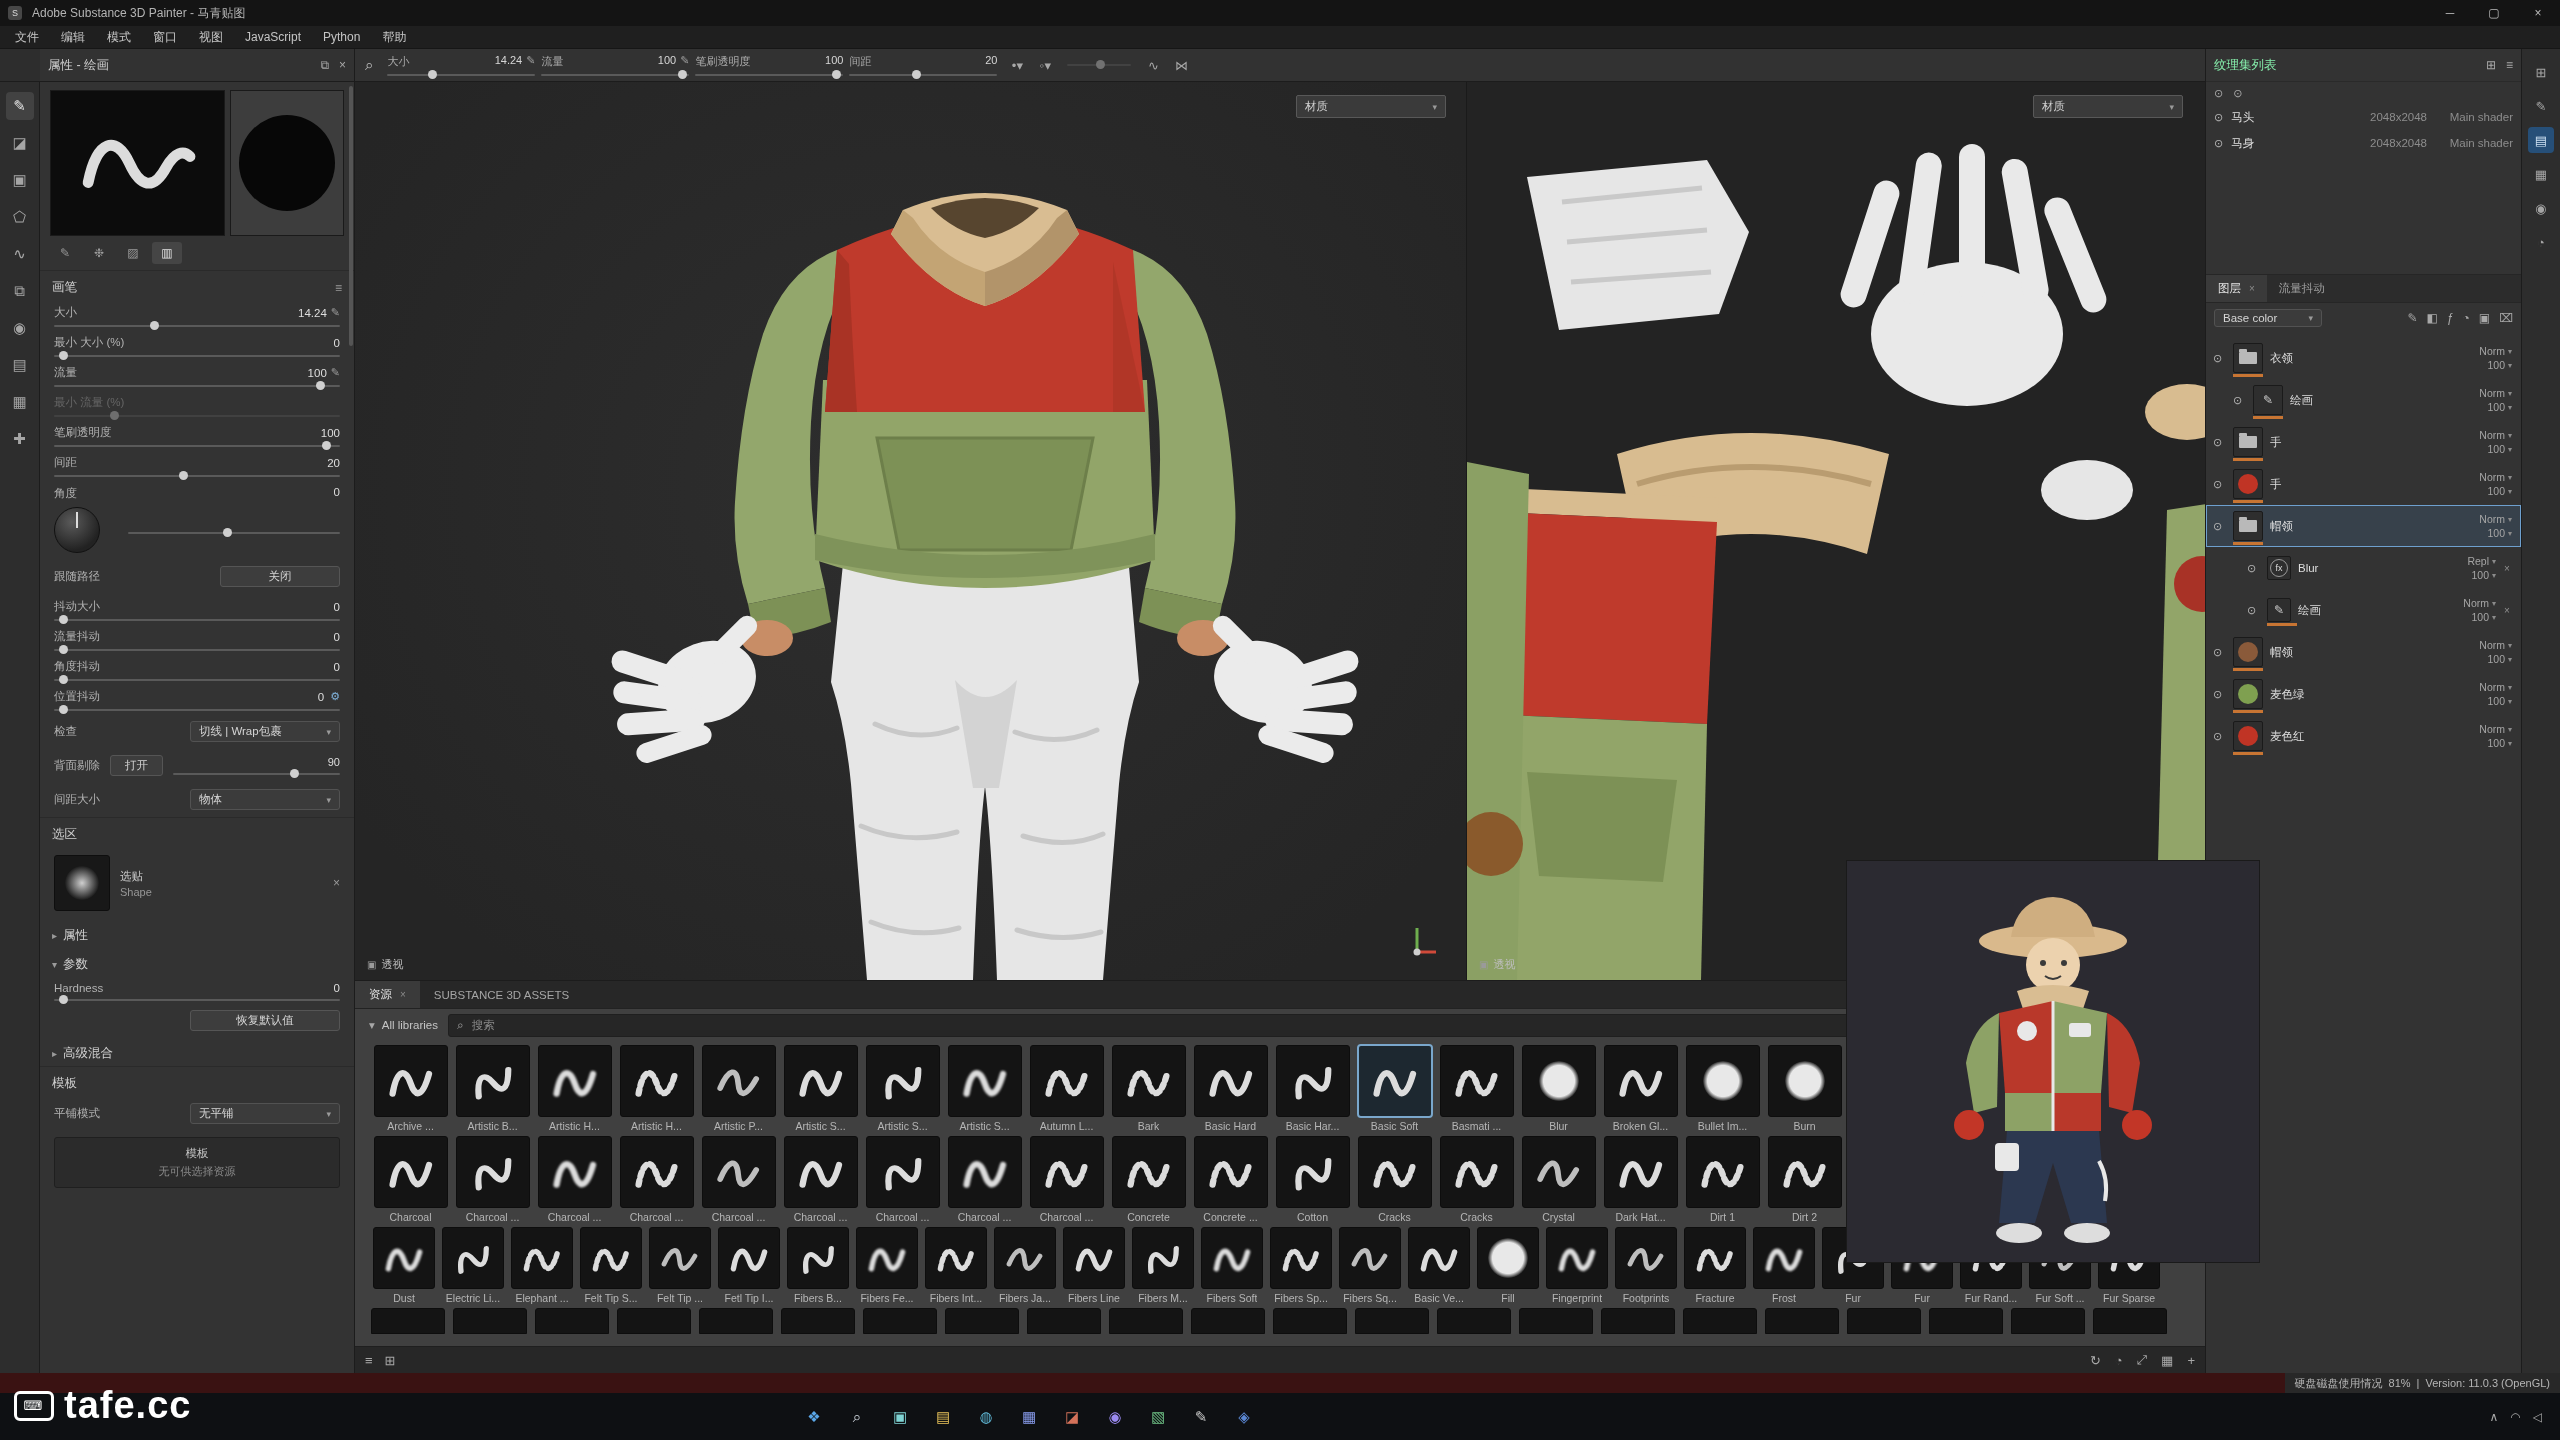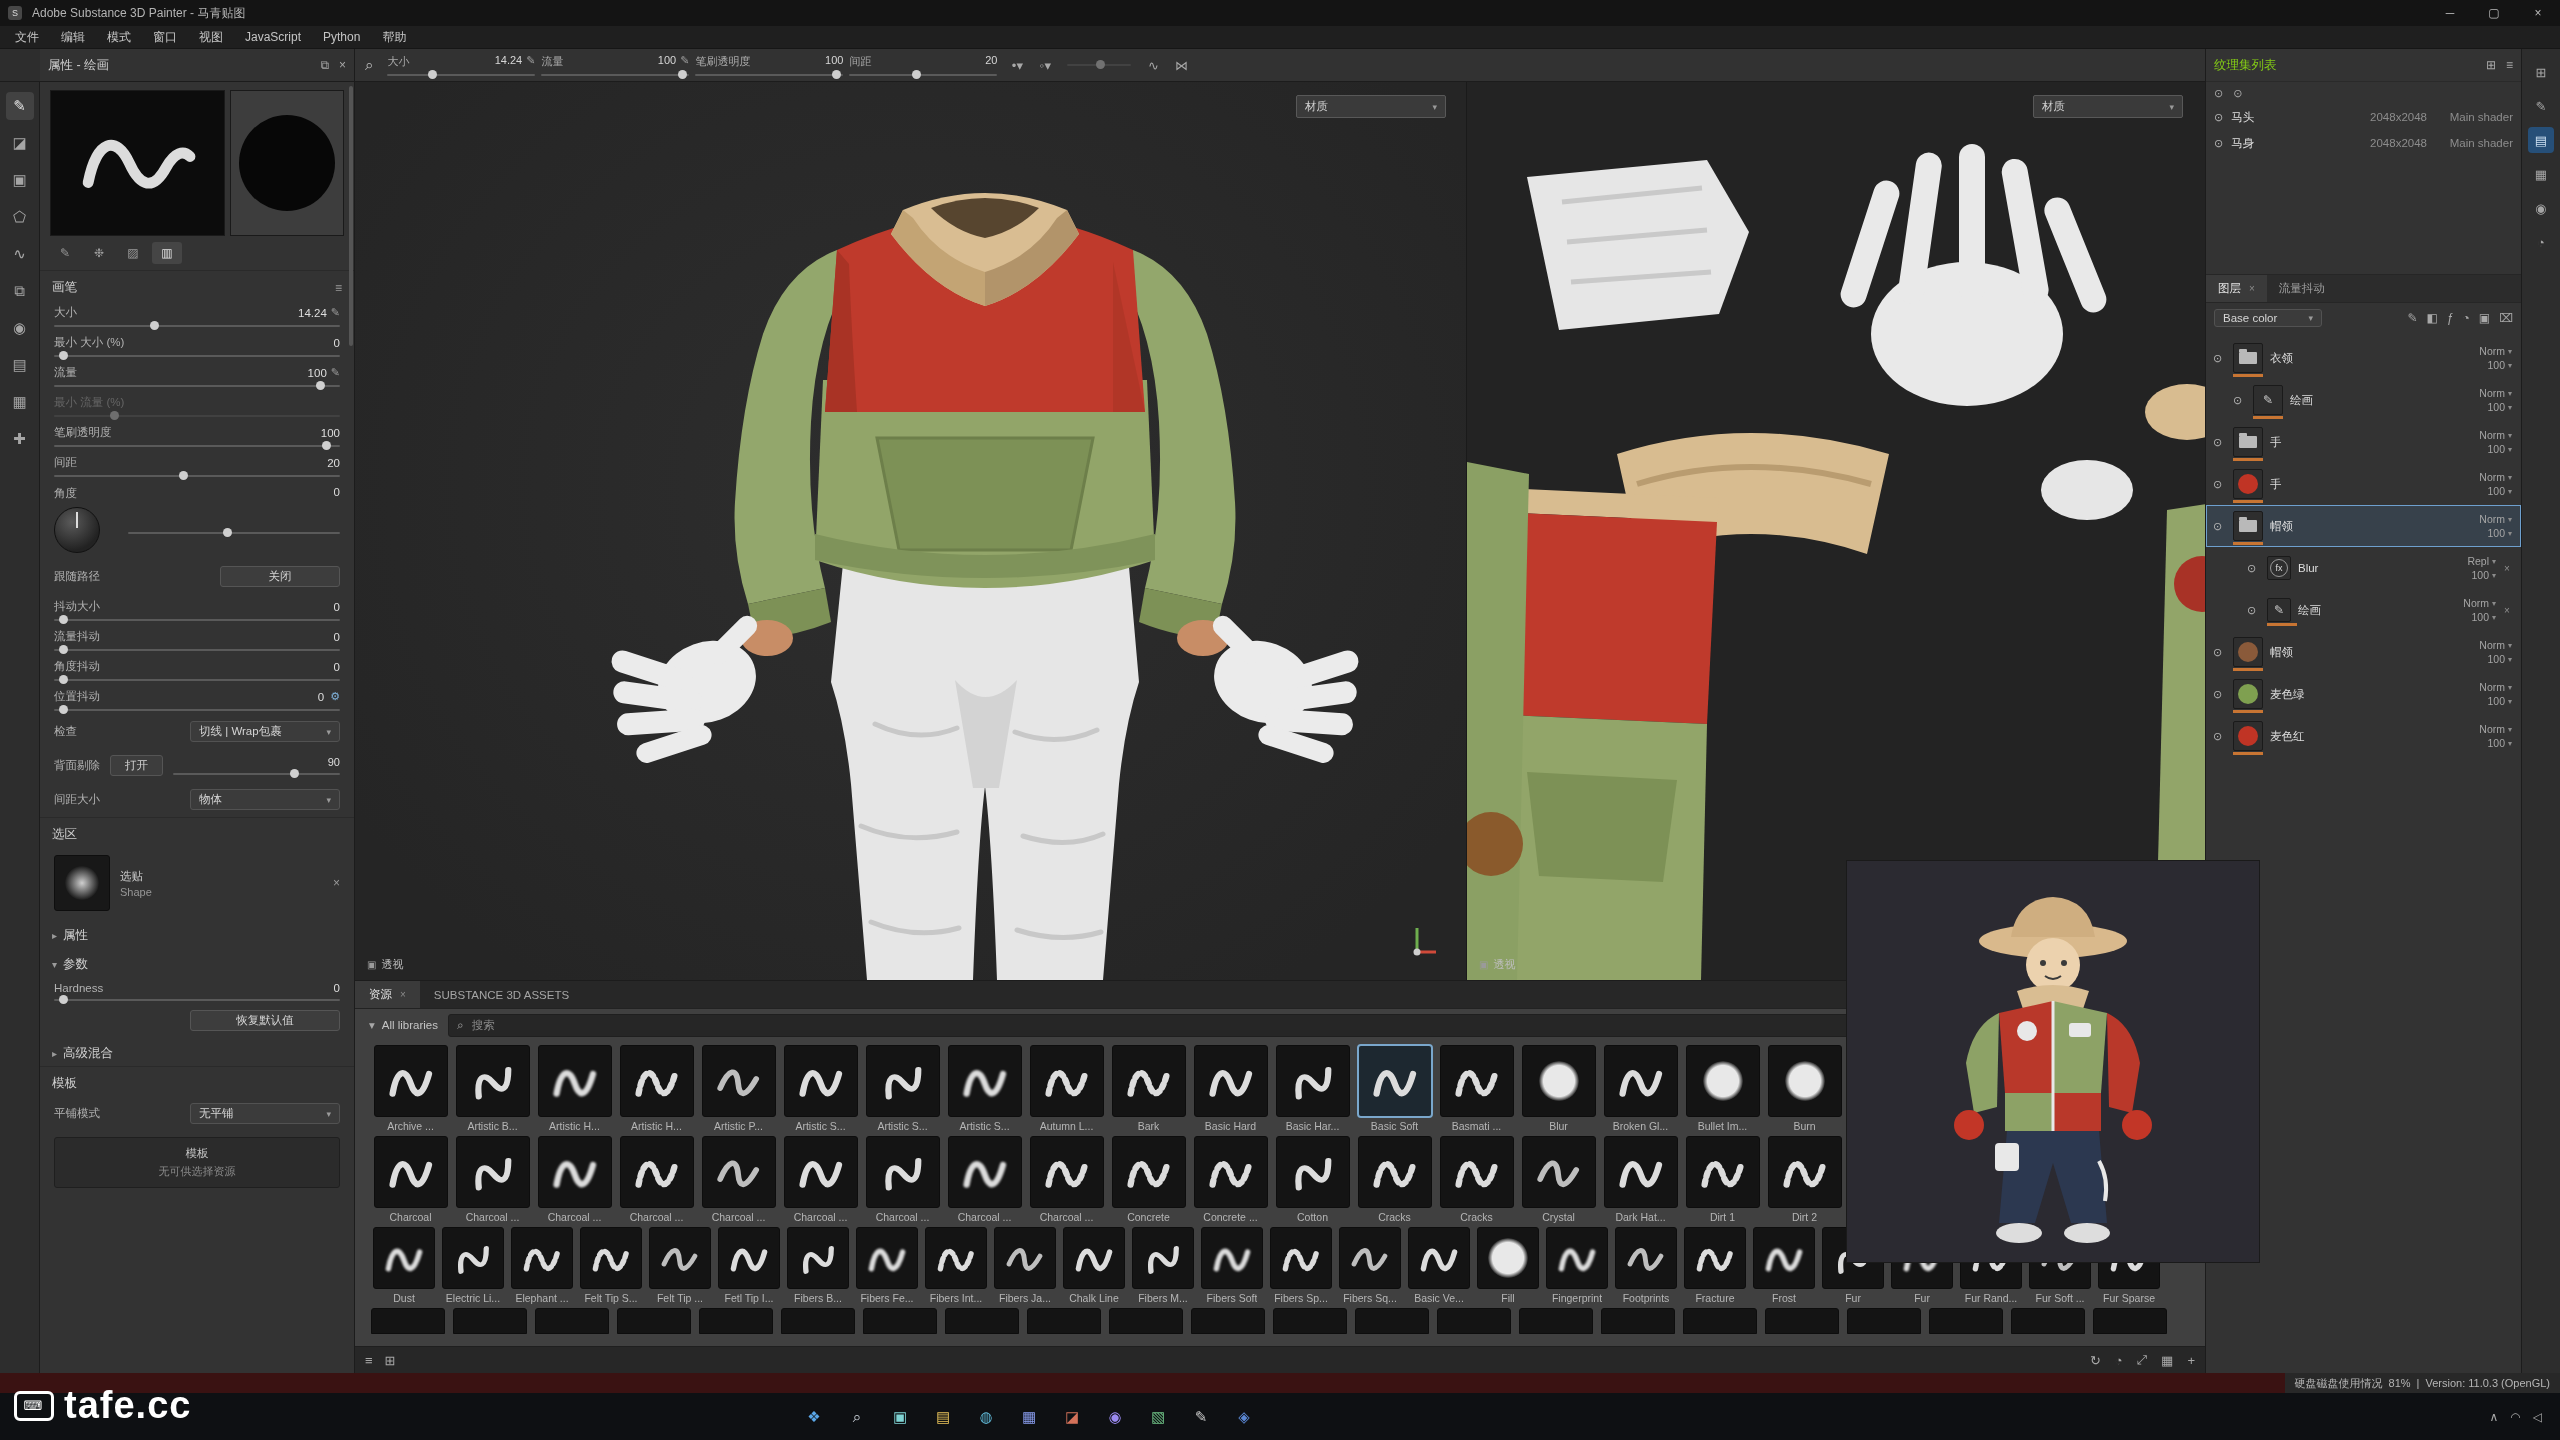--- a/index.html
+++ b/index.html
@@ -88,21 +88,21 @@
   
   .vp3d{position:absolute;left:355px;top:82px;width:1111px;height:898px;background:radial-gradient(ellipse at 50% 45%, #2e2e2e, #252525 85%);overflow:hidden;}
   .vp2d{position:absolute;left:1466px;top:82px;width:739px;height:898px;background:#232323;border-left:1px solid #1a1a1a;overflow:hidden;}
   .matdd{position:absolute;top:13px;height:23px;background:#3a3a3a;border:1px solid #585858;border-radius:2px;display:flex;align-items:center;justify-content:space-between;padding:0 8px;width:150px;font-size:11.5px;color:#cfcfcf;z-index:3;}
   .vplabel{position:absolute;left:12px;bottom:8px;font-size:11px;color:#bdbdbd;display:flex;align-items:center;gap:5px;z-index:3;}
   .vplabel .bx{font-size:10px;color:#9a9a9a;}
   .gizmo{position:absolute;right:26px;bottom:18px;z-index:3;}
   
   .rpanel{position:absolute;left:2205px;top:49px;width:316px;height:1324px;background:var(--panel);border-left:1px solid var(--line);}
   .rp-hdr{height:33px;display:flex;align-items:center;padding:0 8px;border-bottom:1px solid #2a2a2a;}
-  .rp-hdr .t{font-size:12.5px;color:#84cc16;}
+  .rp-hdr .t{font-size:12.5px;color:#86efac;}
   .rp-hdr .icos{margin-left:auto;display:flex;gap:10px;color:#999;font-size:12px;}
   .rp-subicons{height:22px;display:flex;align-items:center;gap:10px;padding:0 8px;color:#9a9a9a;font-size:11px;}
   .tsrow{display:flex;align-items:center;height:26px;padding:0 8px;gap:8px;font-size:11.5px;}
   .tsrow .eye{color:#b5b5b5;font-size:11px;}
   .tsrow .nm{color:#e0e0e0;min-width:42px;}
   .tsrow .res{color:#8d8d8d;margin-left:auto;}
   .tsrow .shd{color:#8d8d8d;width:78px;text-align:right;}
   .ts-filler{height:118px;}
   .ltabs{display:flex;border-top:1px solid #262626;border-bottom:1px solid #262626;background:#2c2c2c;}
   .ltab{padding:6px 12px;font-size:11.5px;color:#9f9f9f;display:flex;gap:8px;align-items:center;}
@@ -1415,21 +1415,21 @@
           </span>
           <span class="alabel">Fibers Ja...</span>
         </div>
         <div class="asset v0">
           <span class="athumb">
             <svg viewBox="0 0 40 40">
               <path d="M7 29 C 10 12, 16 10, 20 22 C 23 31, 28 33, 33 15" stroke="#dcdcdc" stroke-width="4.5" stroke-linecap="round" fill="none"></path>
             </svg>
 
           </span>
-          <span class="alabel">Chalk Line</span>
+          <span class="alabel">Fibers Line</span>
         </div>
         <div class="asset v1">
           <span class="athumb">
             <svg viewBox="0 0 40 40">
               <path d="M7 29 C 10 12, 16 10, 20 22 C 23 31, 28 33, 33 15" stroke="#dcdcdc" stroke-width="4.5" stroke-linecap="round" fill="none"></path>
             </svg>
 
           </span>
           <span class="alabel">Fibers M...</span>
         </div>

